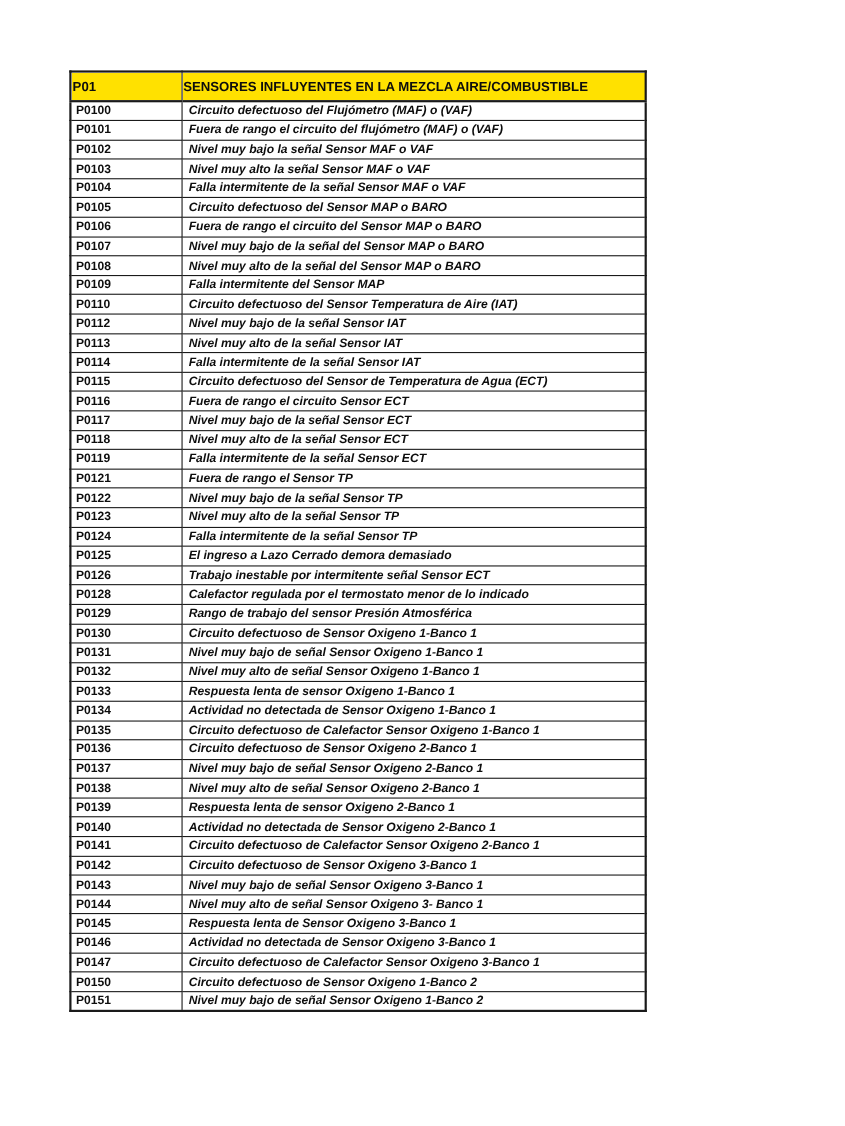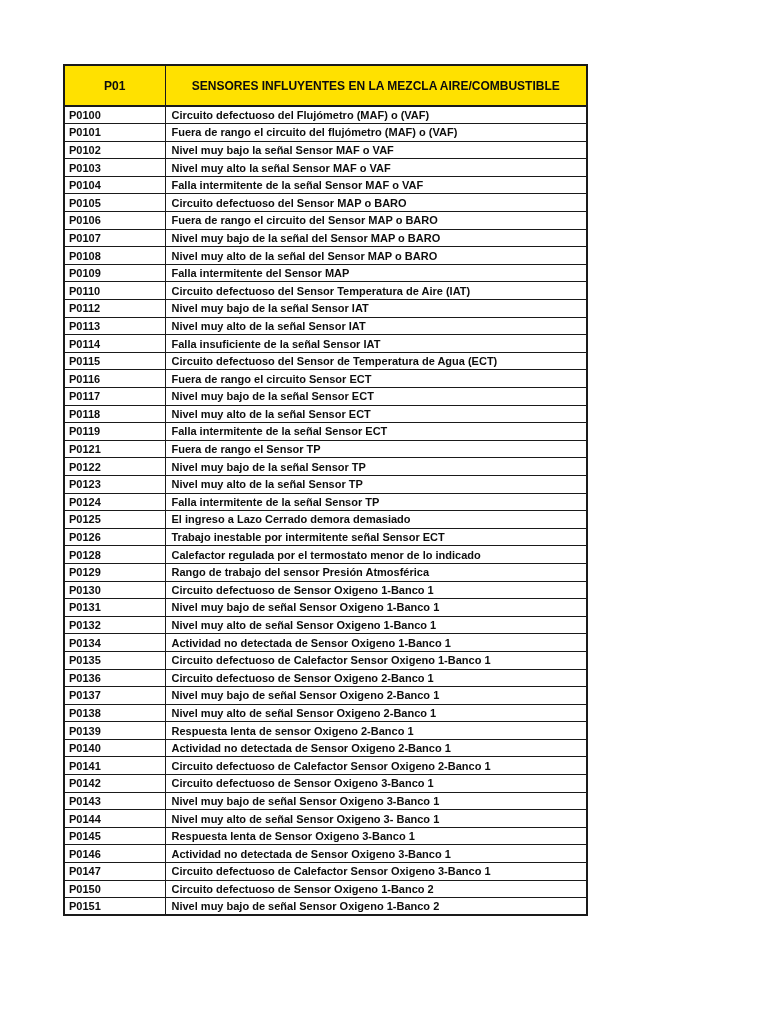--- a/index.html
+++ b/index.html
@@ -32,34 +32,34 @@
   .dtc-table th, .dtc-table td{
     border:1px solid var(--border);
     color:var(--text);
     font-weight:bold;
     white-space:nowrap;
     overflow:hidden;
     vertical-align:middle;
     box-sizing:border-box;
   }
   .dtc-table thead th{
-    height:41px;
+    height:27px;
     background:var(--header-bg);
     font-size:12px;
-    text-align:center;
+    text-align:left;
     border-bottom:2px solid var(--border);
   }
   .dtc-table thead th.hdr-code{border-right:1px solid var(--border);}
   .dtc-table tbody td{
     height:17.6px;
     font-size:11px;
     padding:0 3px 0 4px;
     text-align:left;
   }
-  .dtc-table tbody td.desc-cell{padding-left:6px;}
+  .dtc-table tbody td.desc-cell{padding-left:6px;font-style:italic;}
 </style>
 </head>
 <body>
 
 <div class="page">
   <table class="dtc-table">
     <colgroup>
       <col class="col-code">
       <col class="col-desc">
     </colgroup>
@@ -132,21 +132,21 @@
           <td class="desc-cell">Nivel muy bajo de la señal Sensor IAT</td>
         </tr>
 
         <tr>
           <td class="code-cell">P0113</td>
           <td class="desc-cell">Nivel muy alto de la señal Sensor IAT</td>
         </tr>
 
         <tr>
           <td class="code-cell">P0114</td>
-          <td class="desc-cell">Falla insuficiente de la señal Sensor IAT</td>
+          <td class="desc-cell">Falla intermitente de la señal Sensor IAT</td>
         </tr>
 
         <tr>
           <td class="code-cell">P0115</td>
           <td class="desc-cell">Circuito defectuoso del Sensor de Temperatura de Agua (ECT)</td>
         </tr>
 
         <tr>
           <td class="code-cell">P0116</td>
           <td class="desc-cell">Fuera de rango el circuito Sensor ECT</td>
@@ -216,20 +216,24 @@
         <tr>
           <td class="code-cell">P0131</td>
           <td class="desc-cell">Nivel muy bajo de señal Sensor Oxigeno 1-Banco 1</td>
         </tr>
 
         <tr>
           <td class="code-cell">P0132</td>
           <td class="desc-cell">Nivel muy alto de señal Sensor Oxigeno 1-Banco 1</td>
         </tr>
 
+        <tr>
+          <td class="code-cell">P0133</td>
+          <td class="desc-cell">Respuesta lenta de sensor Oxigeno 1-Banco 1</td>
+        </tr>
 
         <tr>
           <td class="code-cell">P0134</td>
           <td class="desc-cell">Actividad no detectada de Sensor Oxigeno 1-Banco 1</td>
         </tr>
 
         <tr>
           <td class="code-cell">P0135</td>
           <td class="desc-cell">Circuito defectuoso de Calefactor Sensor Oxigeno 1-Banco 1</td>
         </tr>

